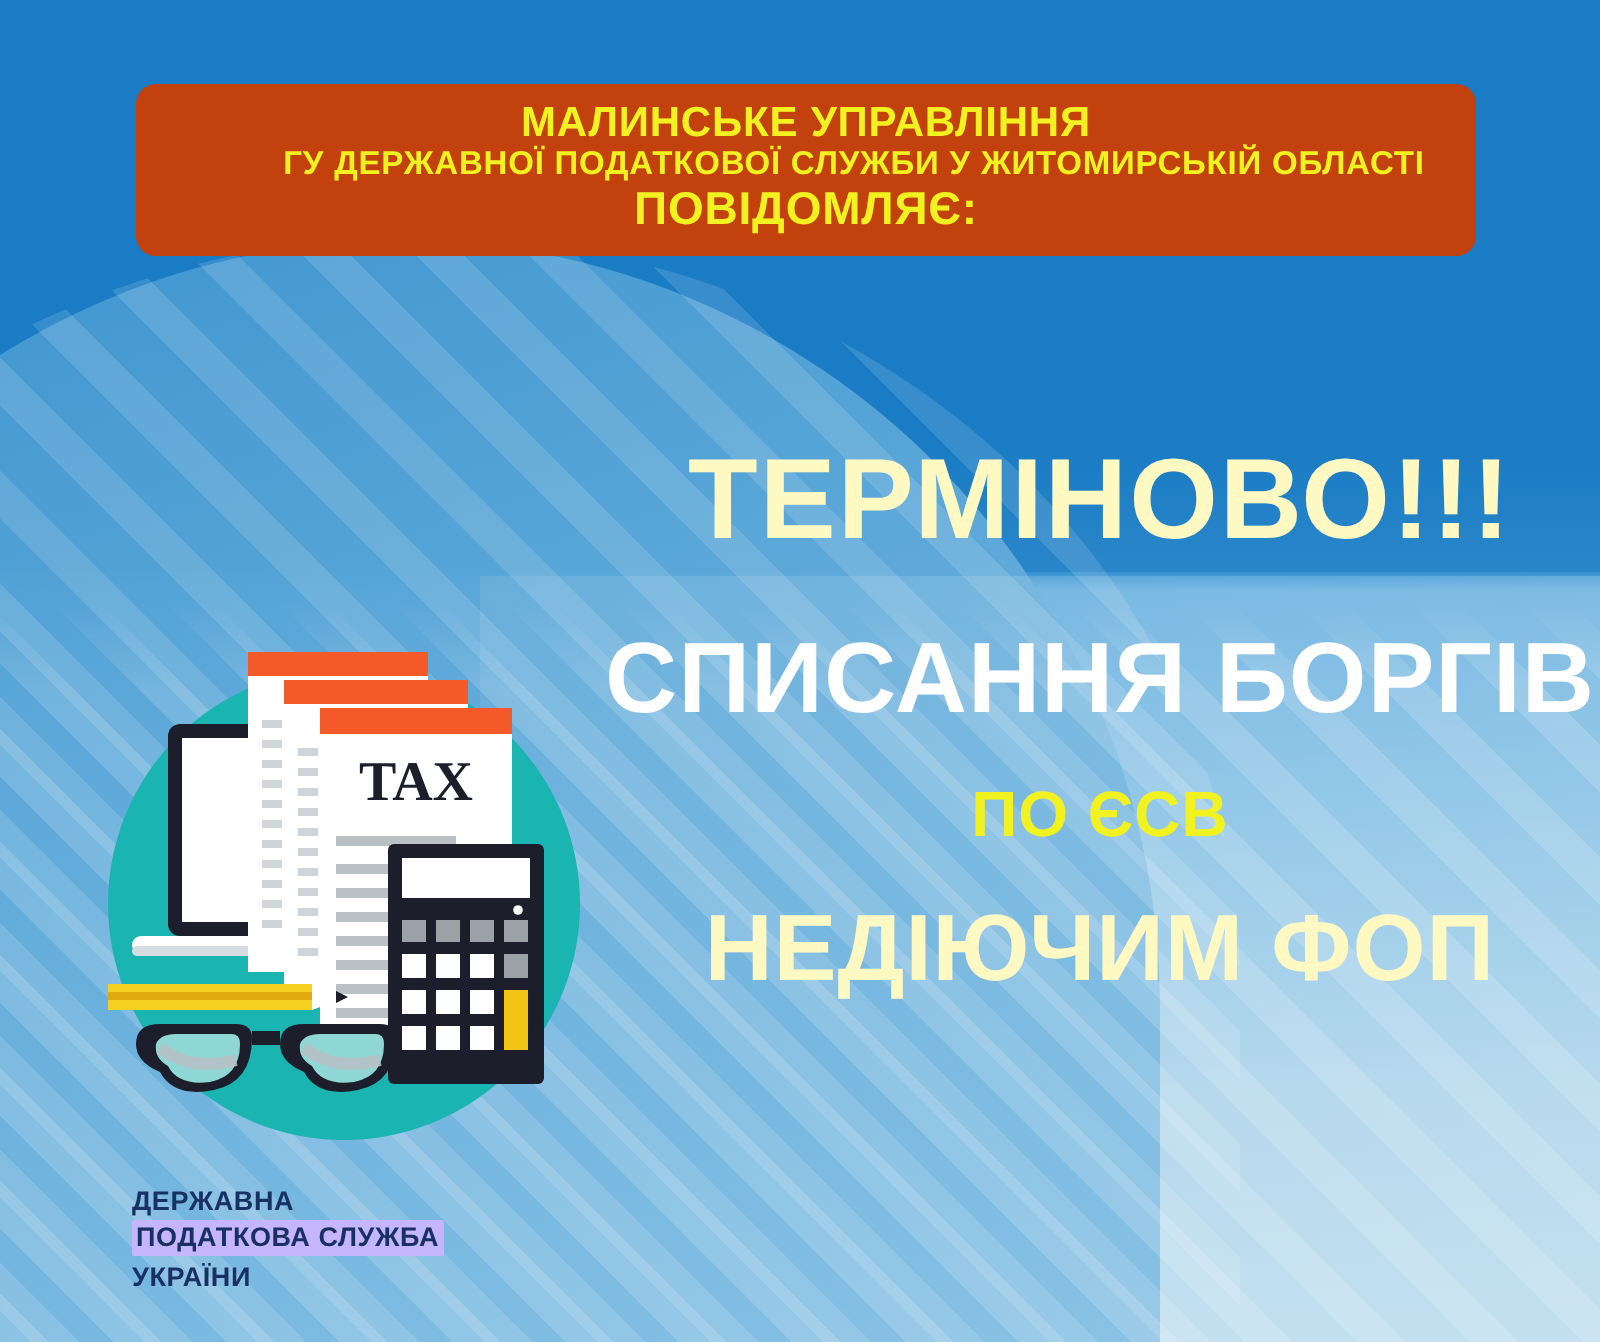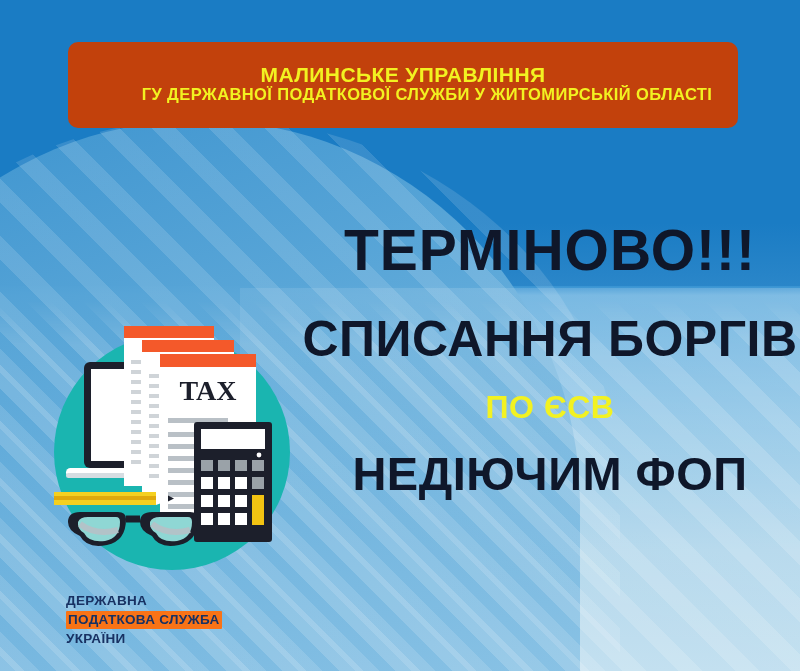--- a/index.html
+++ b/index.html
@@ -125,39 +125,39 @@
     width: 500px;
     height: 330px;
     text-align: center;
   }
   .hl {
     font-weight: bold;
     white-space: nowrap;
     line-height: 1;
   }
   .hl-urgent {
-    color: #0f172a;
+    color: #fef9c3;
     font-size: 57px;
     letter-spacing: 1px;
     margin-top: 10px;
   }
   .hl-writeoff {
-    color: #0f172a;
+    color: #ffffff;
     font-size: 50px;
     letter-spacing: 0.5px;
     margin-top: 35px;
   }
   .hl-esv {
     color: #f2f221;
     font-size: 32px;
     letter-spacing: 0.5px;
     margin-top: 27px;
   }
   .hl-fop {
-    color: #0f172a;
+    color: #fef9c3;
     font-size: 47px;
     letter-spacing: 0.5px;
     margin-top: 27px;
     text-align: center;
   }
 
   
   .illustration {
     position: absolute;
     left: 54px;
@@ -176,41 +176,42 @@
   }
   .logo-line {
     font-size: 13.5px;
     font-weight: bold;
     color: #183162;
     letter-spacing: 0.3px;
     white-space: nowrap;
     display: block;
   }
   .logo-line.hi {
-    background: #f97316;
+    background: #c4b5fd;
     display: inline-block;
     padding: 0 2px;
     border-radius: 1px;
   }
 </style>
 </head>
 <body>
 
 <div id="poster">
 
   <div class="bg-base"></div>
   <div class="bg-topband"></div>
   <div class="bg-arc"></div>
   <div class="stripes-top"></div>
   <div class="bg-rightwash"></div>
   <div class="stripes-bottom"></div>
 
   <div class="banner">
     <span class="banner-line banner-l1">МАЛИНСЬКЕ УПРАВЛІННЯ</span>
     <span class="banner-line banner-l2">ГУ ДЕРЖАВНОЇ ПОДАТКОВОЇ СЛУЖБИ У ЖИТОМИРСЬКІЙ ОБЛАСТІ</span>
+    <span class="banner-line banner-l3">ПОВІДОМЛЯЄ:</span>
   </div>
 
   <div class="headlines">
     <div class="hl hl-urgent">ТЕРМІНОВО!!!</div>
     <div class="hl hl-writeoff">СПИСАННЯ БОРГІВ</div>
     <div class="hl hl-esv">ПО ЄСВ</div>
     <div class="hl hl-fop">НЕДІЮЧИМ ФОП</div>
   </div>
 
   <div class="illustration">

